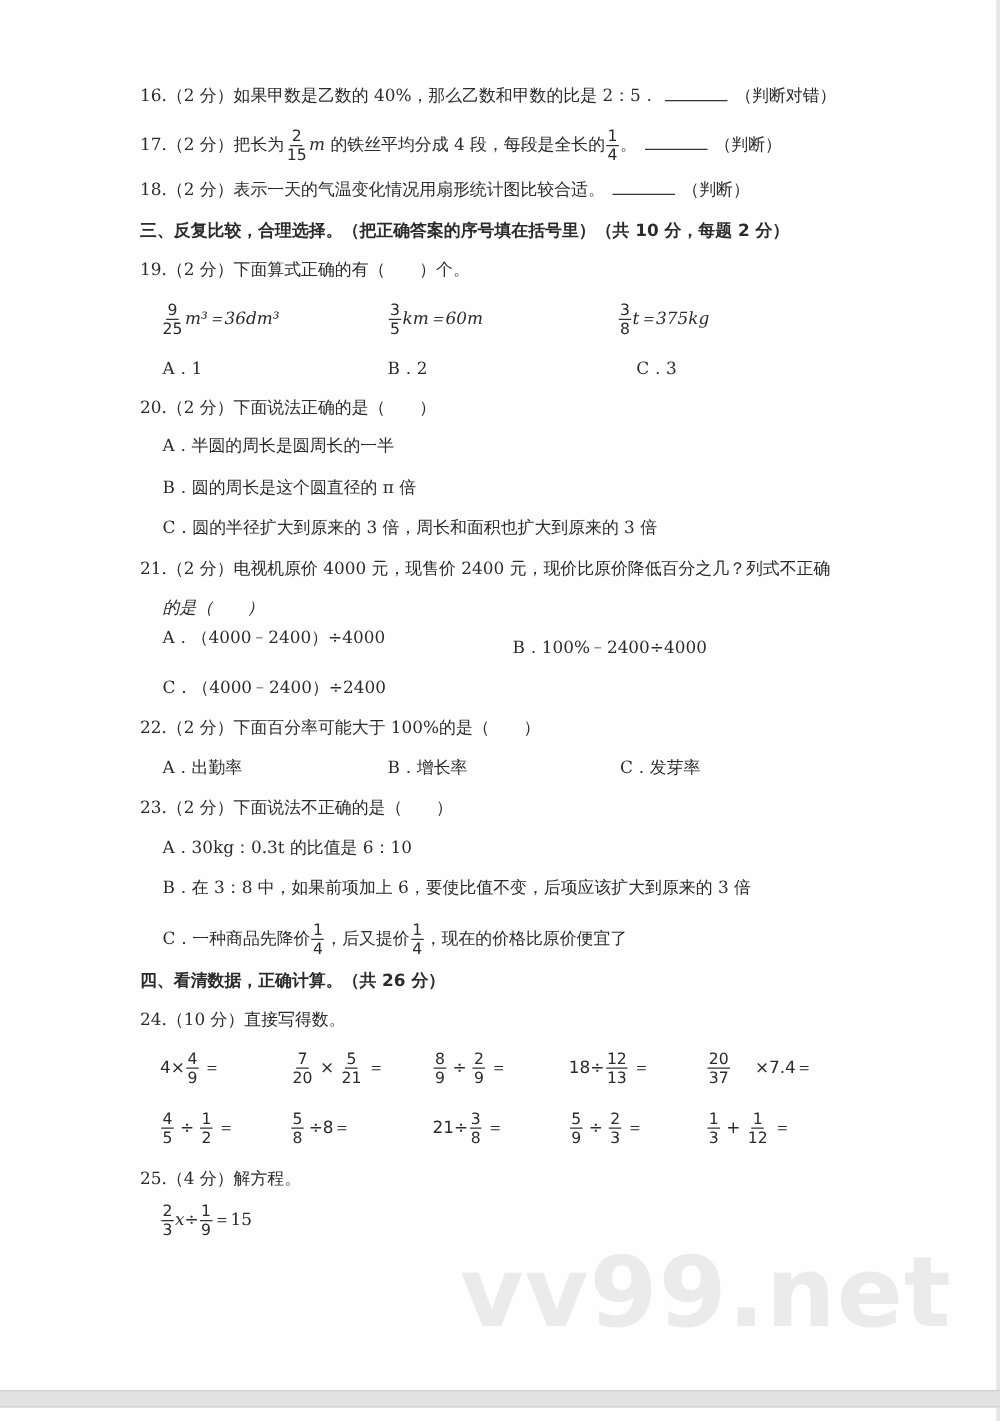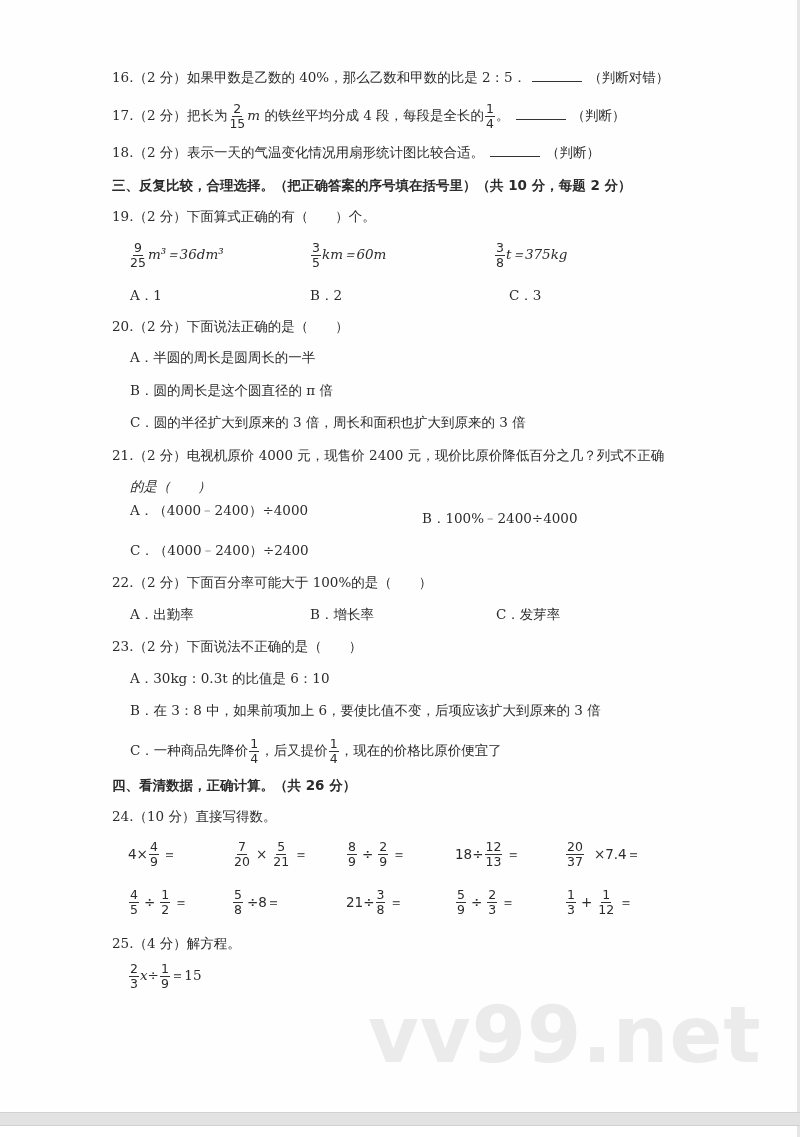--- a/index.html
+++ b/index.html
@@ -75,21 +75,21 @@
 <div class="opt" style="left:496px; top:285px;margin-left:13px;">C．3</div>
 
 <div class="line" style="top:316px;">20.（2 分）下面说法正确的是（　　）</div>
 <div class="opt" style="left:130px; top:347px;">A．半圆的周长是圆周长的一半</div>
 <div class="opt" style="left:130px; top:380px;">B．圆的周长是这个圆直径的 π 倍</div>
 <div class="opt" style="left:130px; top:412px;">C．圆的半径扩大到原来的 3 倍，周长和面积也扩大到原来的 3 倍</div>
 
 <div class="line" style="top:445px;">21.（2 分）电视机原价 4000 元，现售价 2400 元，现价比原价降低百分之几？列式不正确</div>
 <div class="opt" style="left:130px; top:476px;font-style:italic;">的是（　　）</div>
 <div class="opt" style="left:130px; top:500px;">A．（4000﹣2400）÷4000</div>
-<div class="opt" style="left:422px; top:508px;">B．100%﹣2400÷4000</div>
+<div class="opt" style="left:410px; top:508px;">B．100%﹣2400÷4000</div>
 <div class="opt" style="left:130px; top:540px;">C．（4000﹣2400）÷2400</div>
 
 <div class="line" style="top:572px;">22.（2 分）下面百分率可能大于 100%的是（　　）</div>
 <div class="opt" style="left:130px; top:604px;text-align:center;">A．出勤率</div>
 <div class="opt" style="left:310px; top:604px;">B．增长率</div>
 <div class="opt" style="left:496px; top:604px;">C．发芽率</div>
 
 <div class="line" style="top:636px;">23.（2 分）下面说法不正确的是（　　）</div>
 <div class="opt" style="left:130px; top:668px;">A．30kg：0.3t 的比值是 6：10</div>
 <div class="opt" style="left:130px; top:700px;">B．在 3：8 中，如果前项加上 6，要使比值不变，后项应该扩大到原来的 3 倍</div>
@@ -126,21 +126,21 @@
         <span class="num">2</span>
         <span class="den">9</span>
       </span><span style="margin-left:3px">＝</span></div>
     <div class="calc" style="left: 455px; top: 840px;"><span>18÷</span><span class="frac">
         <span class="num">12</span>
         <span class="den">13</span>
       </span><span style="margin-left:3px">＝</span></div>
     <div class="calc" style="left: 565px; top: 840px;"><span class="frac">
         <span class="num">20</span>
         <span class="den">37</span>
-      </span><span style="margin-left:9px">×7.4＝</span></div>
+      </span><span style="margin-left:19px">×7.4＝</span></div>
   </div>
 <div id="calc-row2">
     <div class="calc" style="left: 128px; top: 888px;"><span class="frac">
         <span class="num">4</span>
         <span class="den">5</span>
       </span><span style="margin:0 4px">÷</span><span class="frac">
         <span class="num">1</span>
         <span class="den">2</span>
       </span><span style="margin-left:3px">＝</span></div>
     <div class="calc" style="left: 232px; top: 888px;"><span class="frac">

